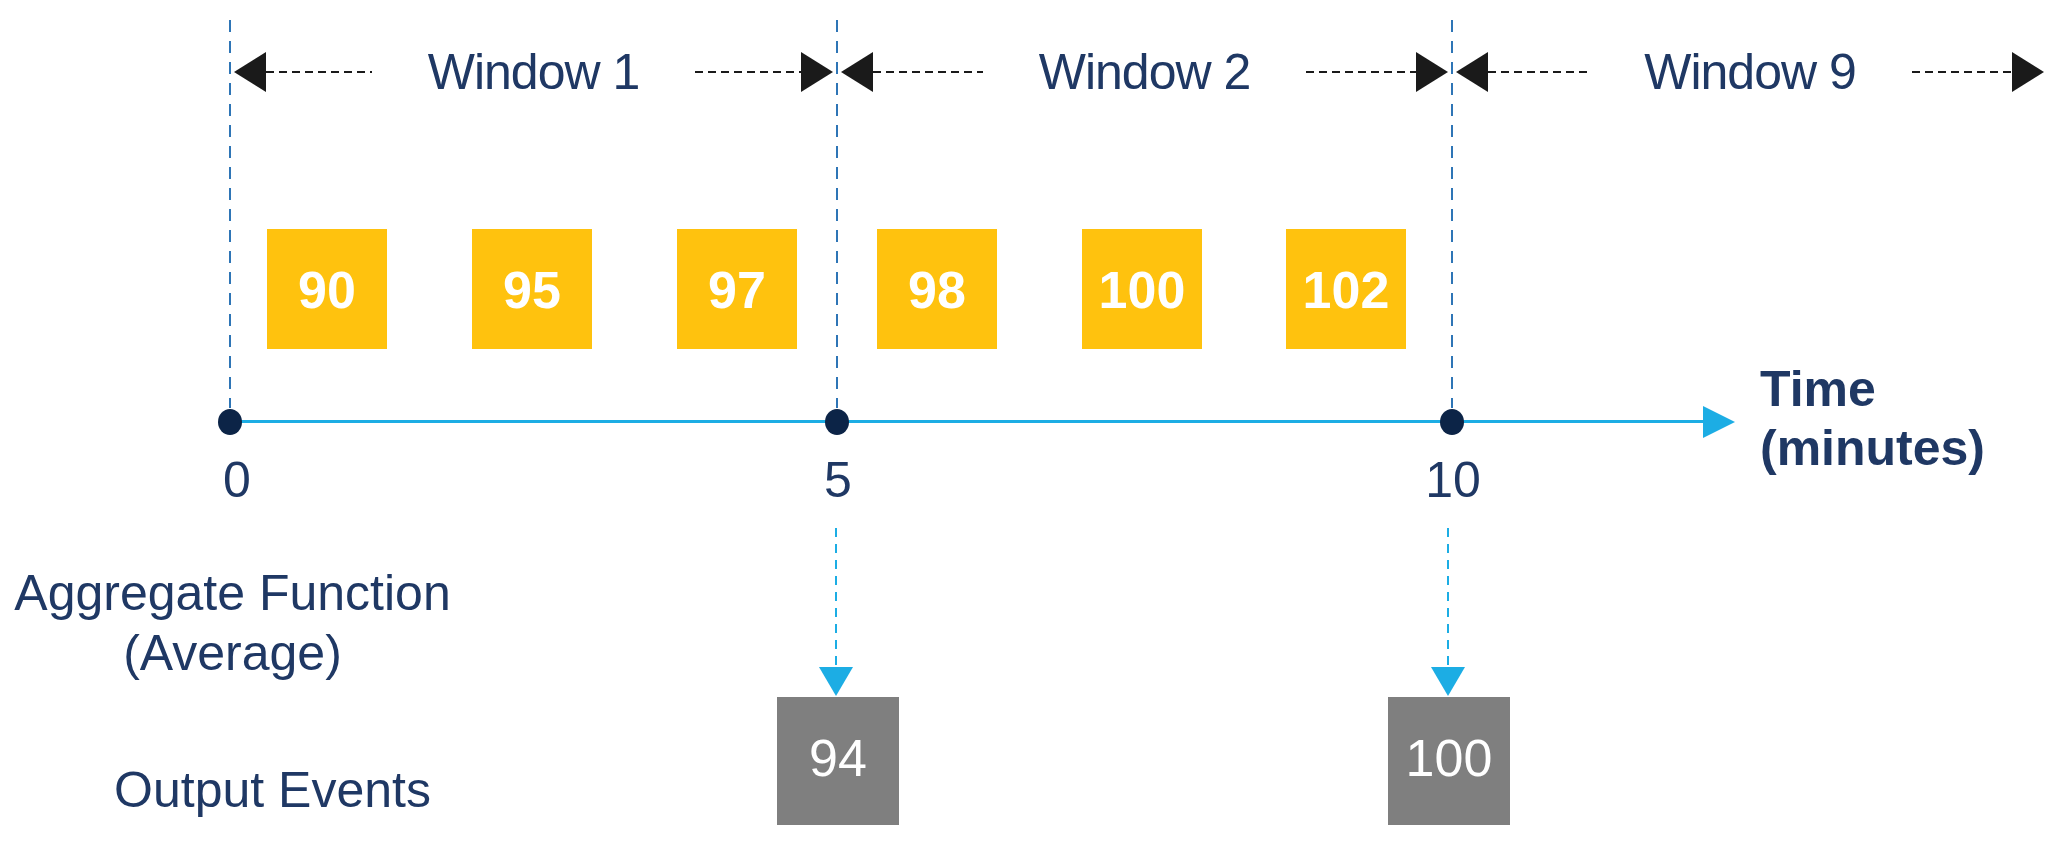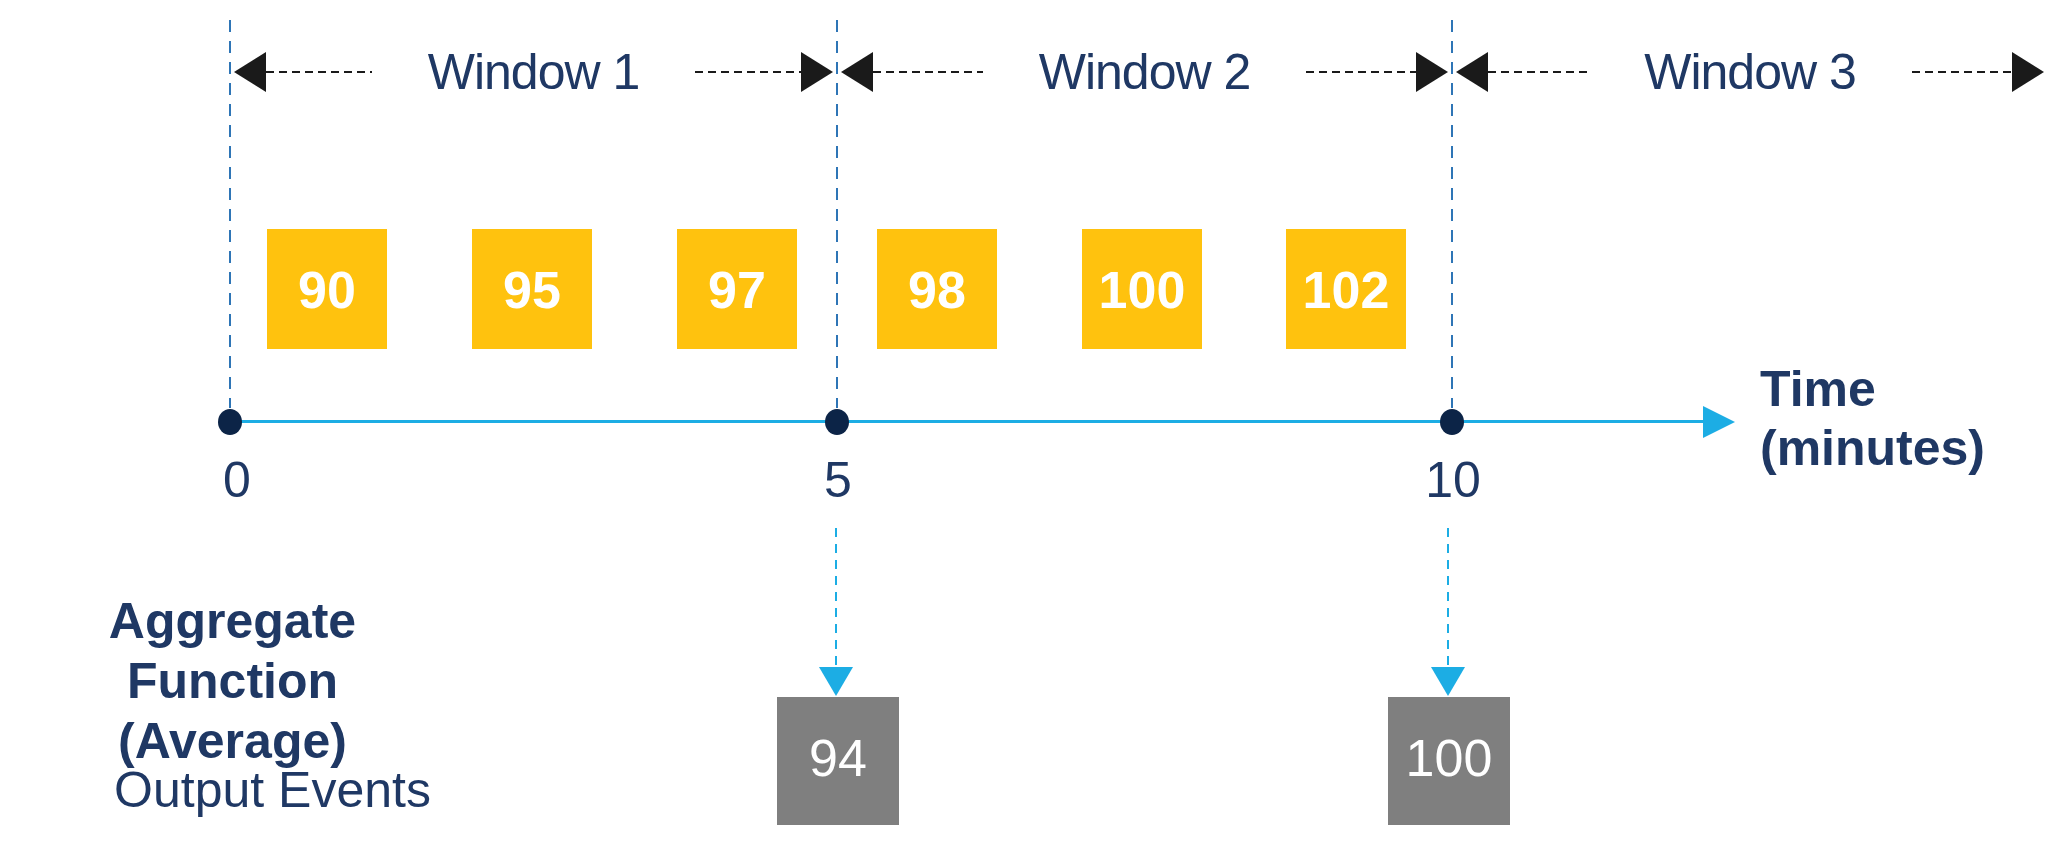--- a/index.html
+++ b/index.html
@@ -154,23 +154,22 @@
     line-height: 122px;
   }
   
   .aggregate-label {
     position: absolute;
     left: 0;
     top: 563px;
     width: 465px;
     text-align: center;
     font-size: 50px;
-    font-weight: 700;
+    font-weight: 400;
     line-height: 60px;
-    margin-top: 28px;
   }
   .output-events-label {
     position: absolute;
     left: 0;
     top: 760px;
     width: 465px;
     text-align: center;
     font-size: 50px;
     font-weight: 300;
     line-height: 60px;
@@ -198,21 +197,21 @@
     <div class="arrow-left"></div>
     <div class="band-dash"></div>
     <div class="window-label">Window 2</div>
     <div class="band-dash"></div>
     <div class="arrow-right"></div>
   </div>
 
   <div class="window-band" style="left:1452px;width:596px">
     <div class="arrow-left"></div>
     <div class="band-dash"></div>
-    <div class="window-label">Window 3</div>
+    <div class="window-label">Window 9</div>
     <div class="band-dash"></div>
     <div class="arrow-right"></div>
   </div>
 
   <div class="event-box" style="left:267px">90</div>
   <div class="event-box" style="left:472px">95</div>
   <div class="event-box" style="left:677px">97</div>
   <div class="event-box" style="left:877px">98</div>
   <div class="event-box" style="left:1082px">100</div>
   <div class="event-box" style="left:1286px">102</div>

